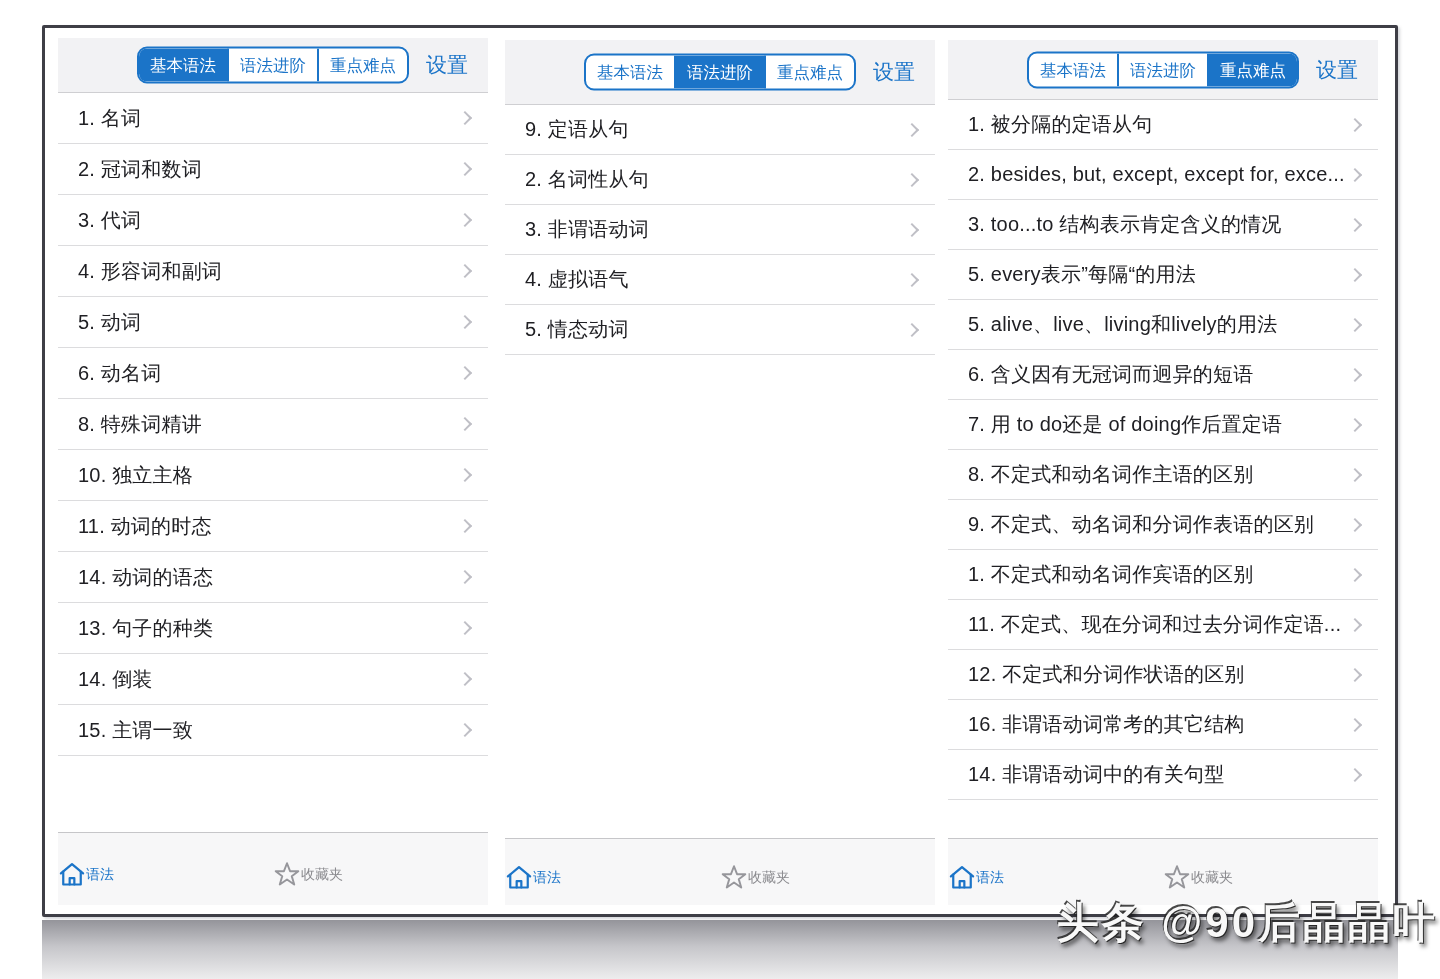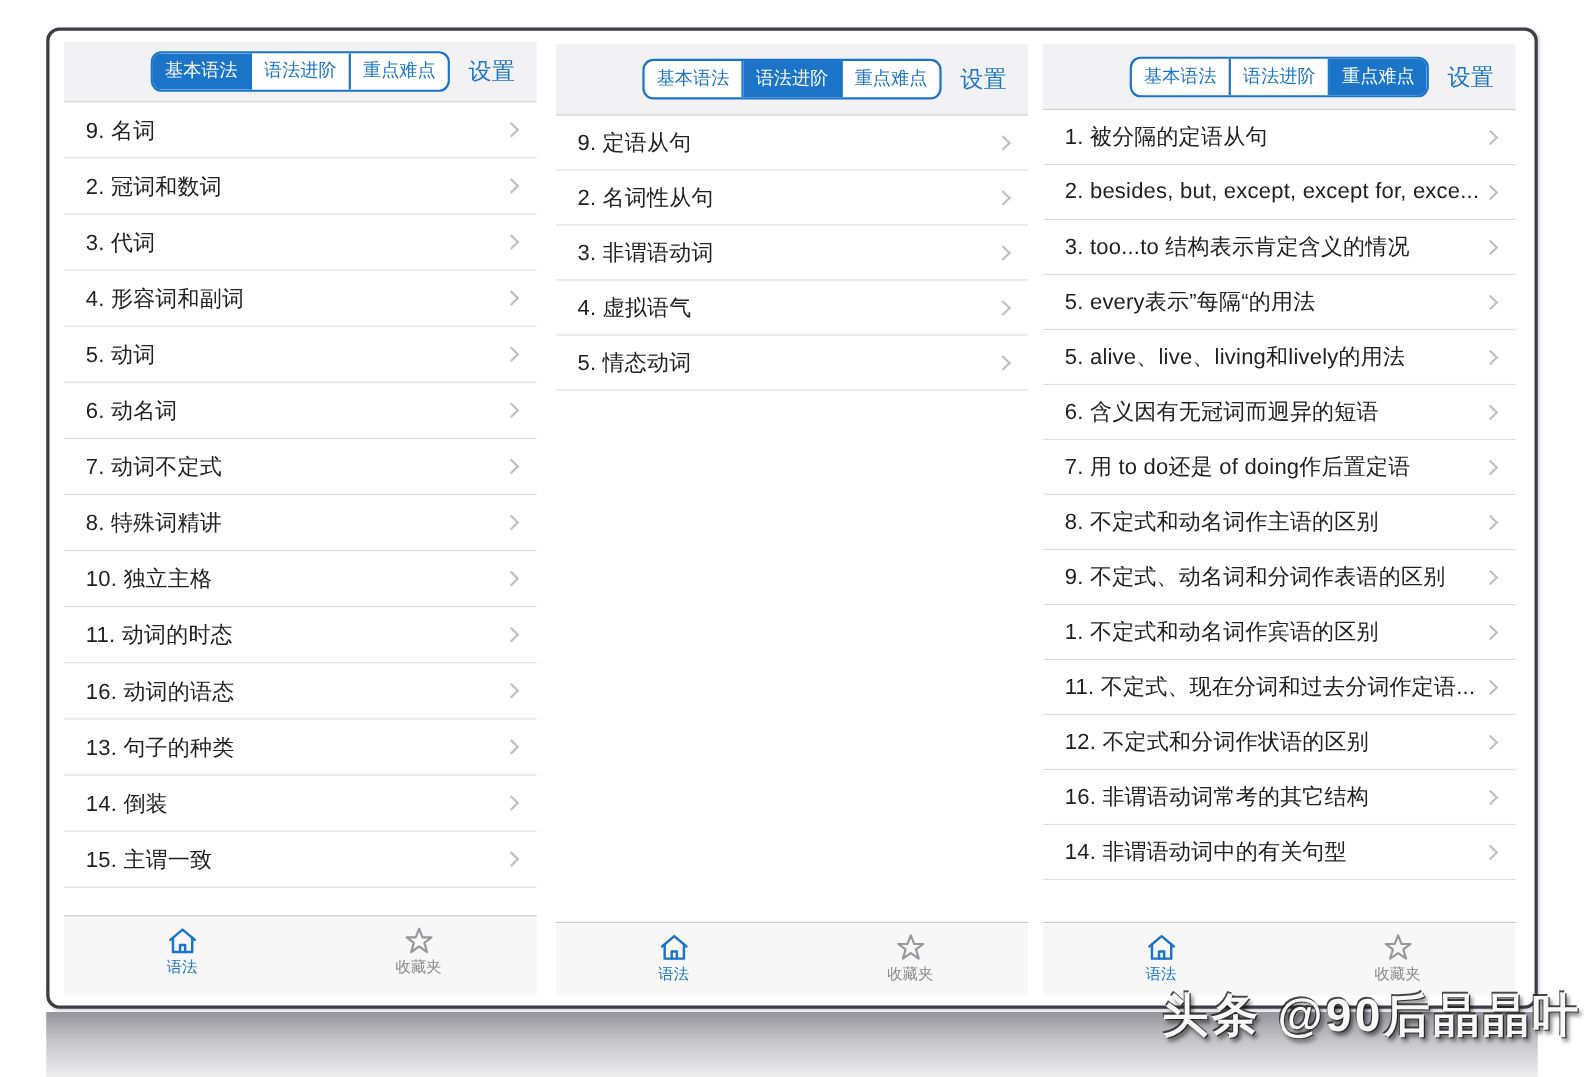--- a/index.html
+++ b/index.html
@@ -1,21 +1,21 @@
 <!DOCTYPE html>
 <html><head>
 <meta charset="utf-8">
 <style>
   * { margin:0; padding:0; box-sizing:border-box; }
   html,body { width:1440px; height:979px; background:#ffffff;
     font-family:"Liberation Sans","DejaVu Sans",sans-serif; overflow:hidden; position:relative; }
 
   
   .frame { position:absolute; left:42px; top:25px; width:1356px; height:892px;
-    border:3px solid #3e3e46; border-radius:12px; background:#ffffff;
+    border:3px solid #3e3e46; border-radius:2px; background:#ffffff;
     box-shadow:2px 2px 3px rgba(90,95,110,.25); }
   .frame-shadow { position:absolute; left:42px; top:920px; width:1356px; height:59px;
     background:linear-gradient(to bottom,#94949a 0%,#c6c6ca 45%,#ededee 100%); }
 
   
   .screen { position:absolute; width:430px; background:#ffffff; overflow:hidden; }
   .screen1 { left:13px; top:10px;  height:867px; }
   .screen2 { left:460px; top:12px; height:865px; }
   .screen3 { left:903px; top:12px; height:865px; }
 
@@ -42,21 +42,21 @@
   .screen2 .row, .screen3 .row { height:50px; }
   .row .lbl { white-space:nowrap; overflow:hidden; letter-spacing:.2px; }
   .chev { width:10px; height:10px; border-top:2px solid #bfbfc6; border-right:2px solid #bfbfc6;
     transform:rotate(45deg); margin-left:auto; flex:none; }
 
   
   .tabbar { position:absolute; left:0; right:0; bottom:0; background:#f7f7f8;
     border-top:1px solid #c6c6c9; display:flex; }
   .screen1 .tabbar { height:73px; }
   .screen2 .tabbar, .screen3 .tabbar { height:67px; }
-  .tabitem { width:50%; display:flex; flex-direction:column; align-items:center;
+  .tabitem { width:50%; display:flex; flex-direction:row; align-items:center;
     justify-content:flex-start; padding-top:9px; }
   .tabitem svg { display:block; }
   .tablabel { font-size:14px; margin-top:3px; }
   .tabitem.active .tablabel { color:#1b74c8; }
   .tabitem.inactive .tablabel { color:#8a8a8e; }
 
   
   .watermark { position:absolute; right:2px; bottom:28px; font-size:42px; font-weight:bold;
     letter-spacing:3px; color:#f8f8f8; white-space:nowrap; z-index:10;
     text-shadow:-1px -2px 0 rgba(40,40,40,.85), 1px 1px 0 rgba(30,30,30,.9), 3px 4px 4px rgba(0,0,0,.55); }
@@ -70,21 +70,21 @@
     <div class="hdr">
       <div class="segctl">
         <div class="seg selected">基本语法</div>
         <div class="seg">语法进阶</div>
         <div class="seg">重点难点</div>
       </div>
       <div class="settings">设置</div>
     </div>
     <div class="list">
       <div class="row">
-          <span class="lbl">9. 名词</span>
+          <span class="lbl">1. 名词</span>
           <span class="chev"></span>
         </div>
       <div class="row">
           <span class="lbl">2. 冠词和数词</span>
           <span class="chev"></span>
         </div>
       <div class="row">
           <span class="lbl">3. 代词</span>
           <span class="chev"></span>
         </div>
@@ -94,37 +94,33 @@
         </div>
       <div class="row">
           <span class="lbl">5. 动词</span>
           <span class="chev"></span>
         </div>
       <div class="row">
           <span class="lbl">6. 动名词</span>
           <span class="chev"></span>
         </div>
       <div class="row">
-          <span class="lbl">7. 动词不定式</span>
-          <span class="chev"></span>
-        </div>
-      <div class="row">
           <span class="lbl">8. 特殊词精讲</span>
           <span class="chev"></span>
         </div>
       <div class="row">
           <span class="lbl">10. 独立主格</span>
           <span class="chev"></span>
         </div>
       <div class="row">
           <span class="lbl">11. 动词的时态</span>
           <span class="chev"></span>
         </div>
       <div class="row">
-          <span class="lbl">16. 动词的语态</span>
+          <span class="lbl">14. 动词的语态</span>
           <span class="chev"></span>
         </div>
       <div class="row">
           <span class="lbl">13. 句子的种类</span>
           <span class="chev"></span>
         </div>
       <div class="row">
           <span class="lbl">14. 倒装</span>
           <span class="chev"></span>
         </div>

